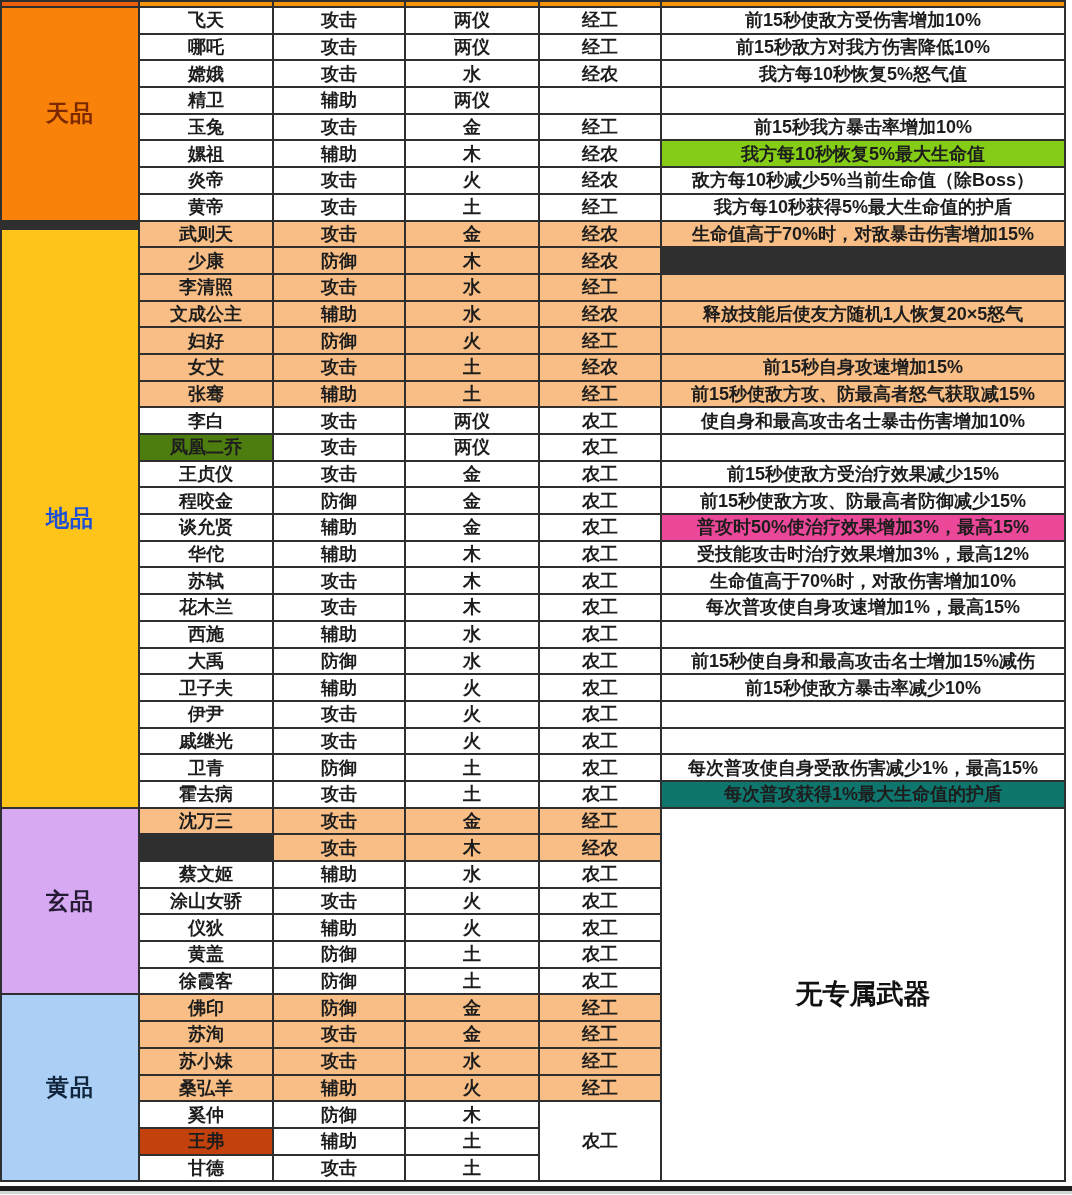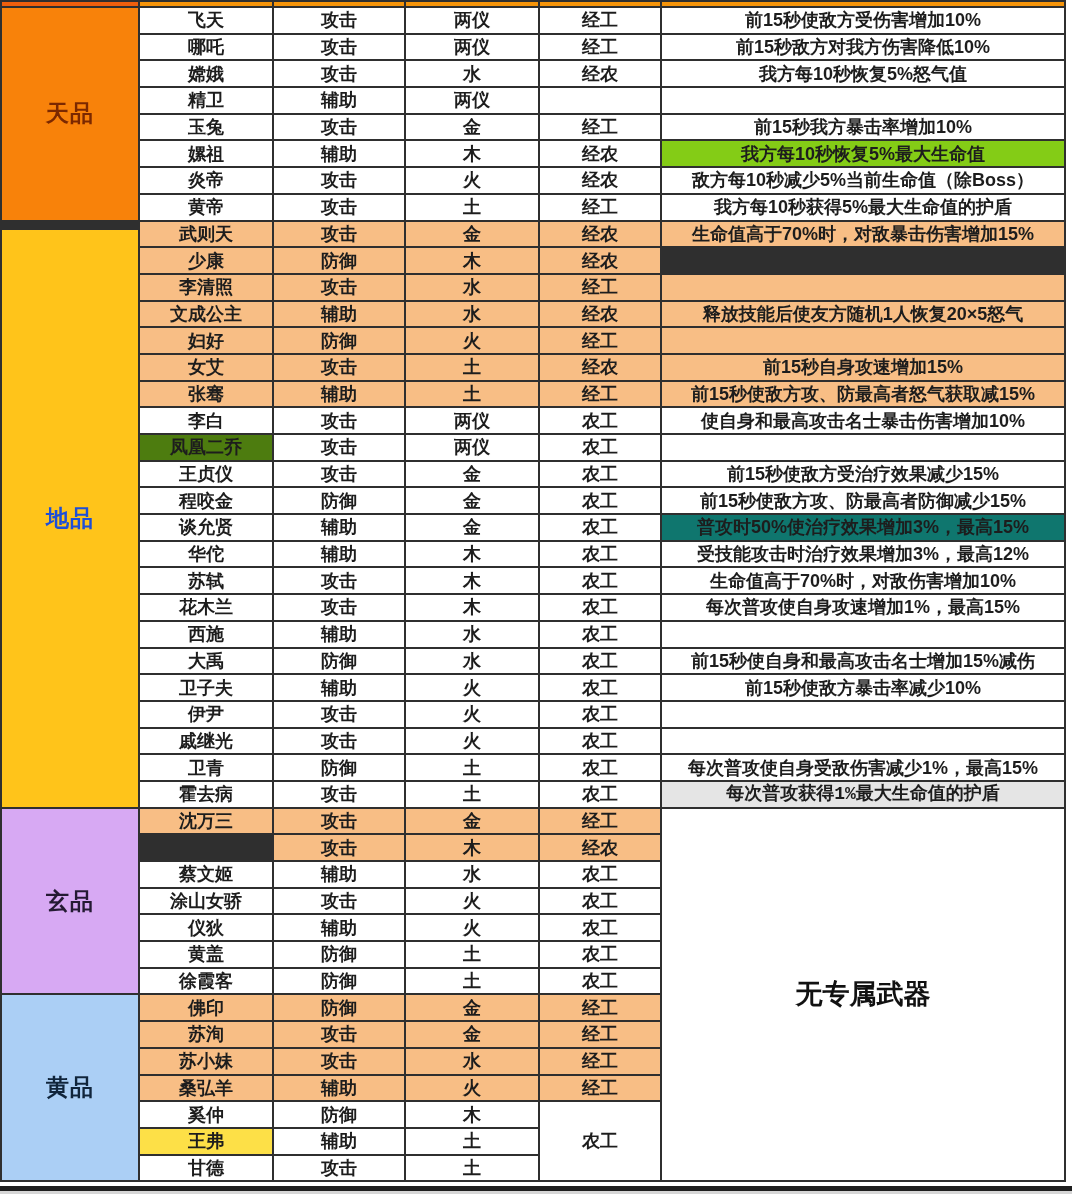--- a/index.html
+++ b/index.html
@@ -120,21 +120,21 @@
       <div class="c" style="grid-area: 19 / 6; background: rgb(255, 255, 255);">前15秒使敌方受治疗效果减少15%</div>
       <div class="c" style="grid-area: 20 / 2; background: rgb(255, 255, 255);">程咬金</div>
       <div class="c" style="grid-area: 20 / 3; background: rgb(255, 255, 255);">防御</div>
       <div class="c" style="grid-area: 20 / 4; background: rgb(255, 255, 255);">金</div>
       <div class="c" style="grid-area: 20 / 5; background: rgb(255, 255, 255);">农工</div>
       <div class="c" style="grid-area: 20 / 6; background: rgb(255, 255, 255);">前15秒使敌方攻、防最高者防御减少15%</div>
       <div class="c" style="grid-area: 21 / 2; background: rgb(255, 255, 255);">谈允贤</div>
       <div class="c" style="grid-area: 21 / 3; background: rgb(255, 255, 255);">辅助</div>
       <div class="c" style="grid-area: 21 / 4; background: rgb(255, 255, 255);">金</div>
       <div class="c" style="grid-area: 21 / 5; background: rgb(255, 255, 255);">农工</div>
-      <div class="c" style="grid-area: 21 / 6; background: #0f766e;">普攻时50%使治疗效果增加3%，最高15%</div>
+      <div class="c" style="grid-area: 21 / 6; background: #ec4899;">普攻时50%使治疗效果增加3%，最高15%</div>
       <div class="c" style="grid-area: 22 / 2; background: rgb(255, 255, 255);">华佗</div>
       <div class="c" style="grid-area: 22 / 3; background: rgb(255, 255, 255);">辅助</div>
       <div class="c" style="grid-area: 22 / 4; background: rgb(255, 255, 255);">木</div>
       <div class="c" style="grid-area: 22 / 5; background: rgb(255, 255, 255);">农工</div>
       <div class="c" style="grid-area: 22 / 6; background: rgb(255, 255, 255);">受技能攻击时治疗效果增加3%，最高12%</div>
       <div class="c" style="grid-area: 23 / 2; background: rgb(255, 255, 255);">苏轼</div>
       <div class="c" style="grid-area: 23 / 3; background: rgb(255, 255, 255);">攻击</div>
       <div class="c" style="grid-area: 23 / 4; background: rgb(255, 255, 255);">木</div>
       <div class="c" style="grid-area: 23 / 5; background: rgb(255, 255, 255);">农工</div>
       <div class="c" style="grid-area: 23 / 6; background: rgb(255, 255, 255);">生命值高于70%时，对敌伤害增加10%</div>
@@ -170,21 +170,21 @@
       <div class="c" style="grid-area: 29 / 6; background: rgb(255, 255, 255);"></div>
       <div class="c" style="grid-area: 30 / 2; background: rgb(255, 255, 255);">卫青</div>
       <div class="c" style="grid-area: 30 / 3; background: rgb(255, 255, 255);">防御</div>
       <div class="c" style="grid-area: 30 / 4; background: rgb(255, 255, 255);">土</div>
       <div class="c" style="grid-area: 30 / 5; background: rgb(255, 255, 255);">农工</div>
       <div class="c" style="grid-area: 30 / 6; background: rgb(255, 255, 255);">每次普攻使自身受敌伤害减少1%，最高15%</div>
       <div class="c" style="grid-area: 31 / 2; background: rgb(255, 255, 255);">霍去病</div>
       <div class="c" style="grid-area: 31 / 3; background: rgb(255, 255, 255);">攻击</div>
       <div class="c" style="grid-area: 31 / 4; background: rgb(255, 255, 255);">土</div>
       <div class="c" style="grid-area: 31 / 5; background: rgb(255, 255, 255);">农工</div>
-      <div class="c" style="grid-area: 31 / 6; background: #e5e5e5; font-family: Liberation Mono, monospace;">每次普攻获得1%最大生命值的护盾</div>
+      <div class="c" style="grid-area: 31 / 6; background: #0f766e;">每次普攻获得1%最大生命值的护盾</div>
       <div class="c tier" style="grid-area: 32 / 1 / span 7; background: rgb(215, 169, 243); color: rgb(36, 26, 51);">玄品</div>
       <div class="c noweapon" style="grid-area: 32 / 6 / span 14;">无专属武器</div>
       <div class="c" style="grid-area: 32 / 2; background: rgb(248, 190, 133);">沈万三</div>
       <div class="c" style="grid-area: 32 / 3; background: rgb(248, 190, 133);">攻击</div>
       <div class="c" style="grid-area: 32 / 4; background: rgb(248, 190, 133);">金</div>
       <div class="c" style="grid-area: 32 / 5; background: rgb(248, 190, 133);">经工</div>
       <div class="c" style="grid-area: 33 / 2; background: rgb(248, 190, 133); margin-top: 48px;">苏辙</div>
       <div class="c" style="grid-area: 33 / 3; background: rgb(248, 190, 133);">攻击</div>
       <div class="c" style="grid-area: 33 / 4; background: rgb(248, 190, 133);">木</div>
       <div class="c" style="grid-area: 33 / 5; background: rgb(248, 190, 133);">经农</div>
@@ -222,21 +222,21 @@
       <div class="c" style="grid-area: 41 / 4; background: rgb(248, 190, 133);">水</div>
       <div class="c" style="grid-area: 41 / 5; background: rgb(248, 190, 133);">经工</div>
       <div class="c" style="grid-area: 42 / 2; background: rgb(248, 190, 133);">桑弘羊</div>
       <div class="c" style="grid-area: 42 / 3; background: rgb(248, 190, 133);">辅助</div>
       <div class="c" style="grid-area: 42 / 4; background: rgb(248, 190, 133);">火</div>
       <div class="c" style="grid-area: 42 / 5; background: rgb(248, 190, 133);">经工</div>
       <div class="c" style="grid-area: 43 / 2; background: rgb(255, 255, 255);">奚仲</div>
       <div class="c" style="grid-area: 43 / 3; background: rgb(255, 255, 255);">防御</div>
       <div class="c" style="grid-area: 43 / 4; background: rgb(255, 255, 255);">木</div>
       <div class="c" style="grid-area: 43 / 5 / span 3;">农工</div>
-      <div class="c" style="grid-area: 44 / 2; background: #fde047;">王弗</div>
+      <div class="c" style="grid-area: 44 / 2; background: #c2410c;">王弗</div>
       <div class="c" style="grid-area: 44 / 3; background: rgb(255, 255, 255);">辅助</div>
       <div class="c" style="grid-area: 44 / 4; background: rgb(255, 255, 255);">土</div>
       <div class="c" style="grid-area: 45 / 2; background: rgb(255, 255, 255);">甘德</div>
       <div class="c" style="grid-area: 45 / 3; background: rgb(255, 255, 255);">攻击</div>
       <div class="c" style="grid-area: 45 / 4; background: rgb(255, 255, 255);">土</div>
     </div>
 </div>
 <div class="bottom-gap"></div>
 <div class="bottom-bar"></div>
 <div class="bottom-edge"></div>

